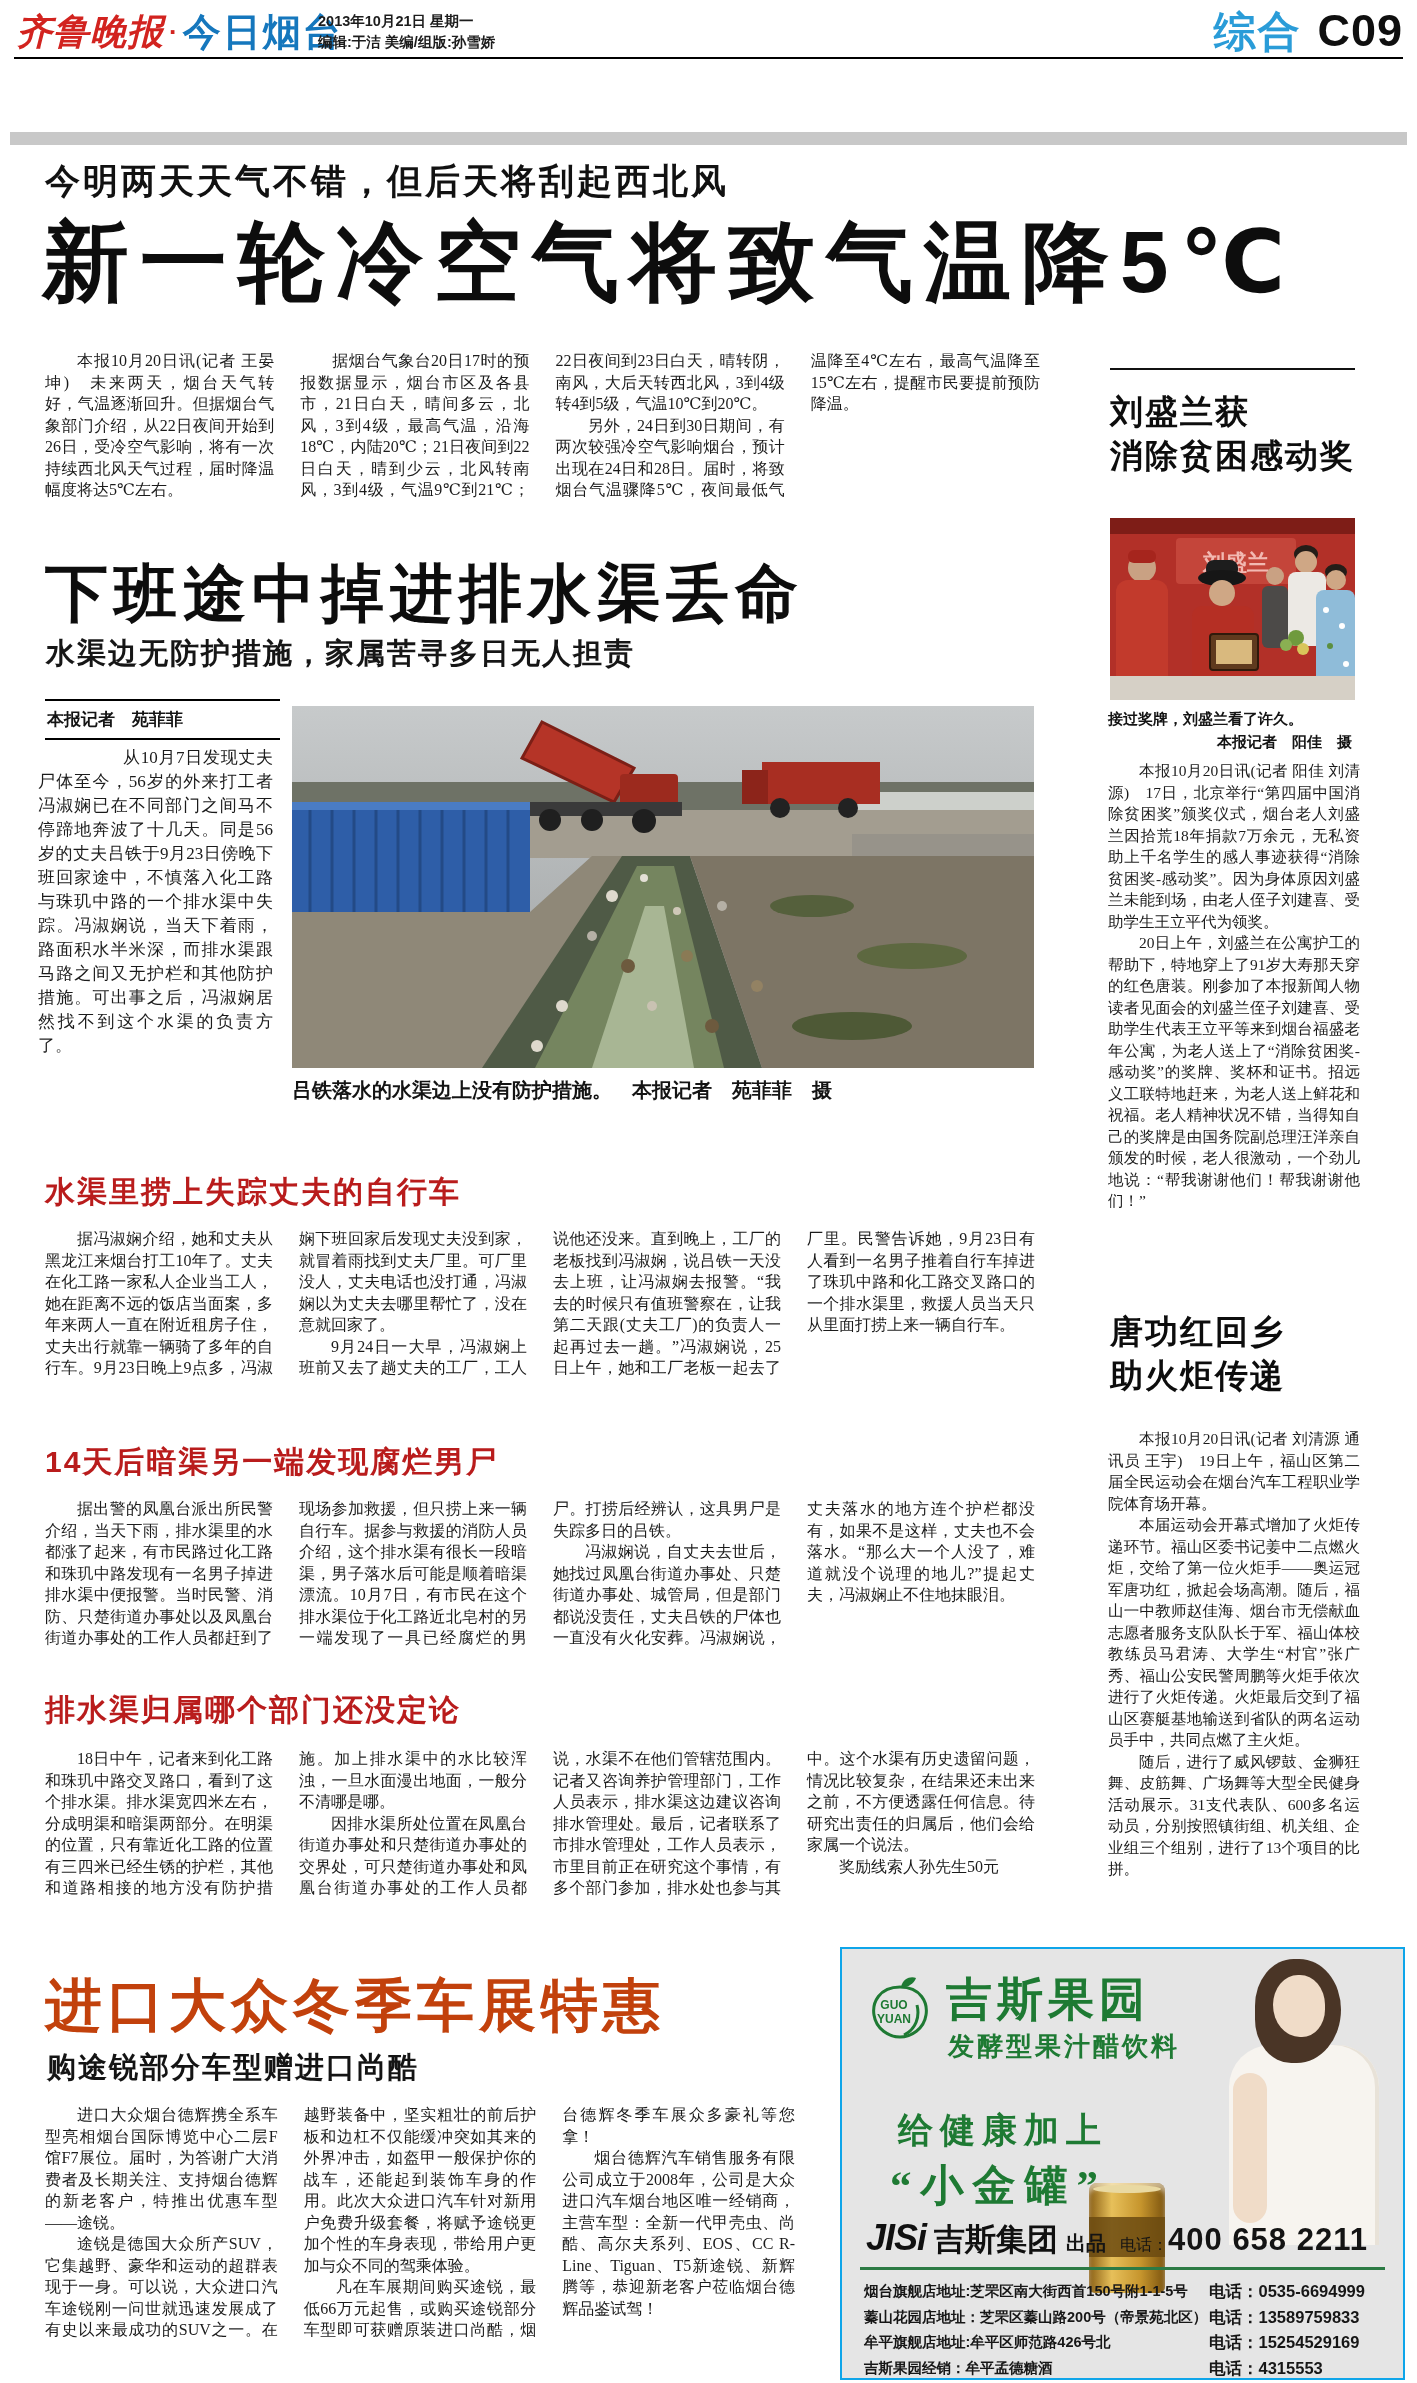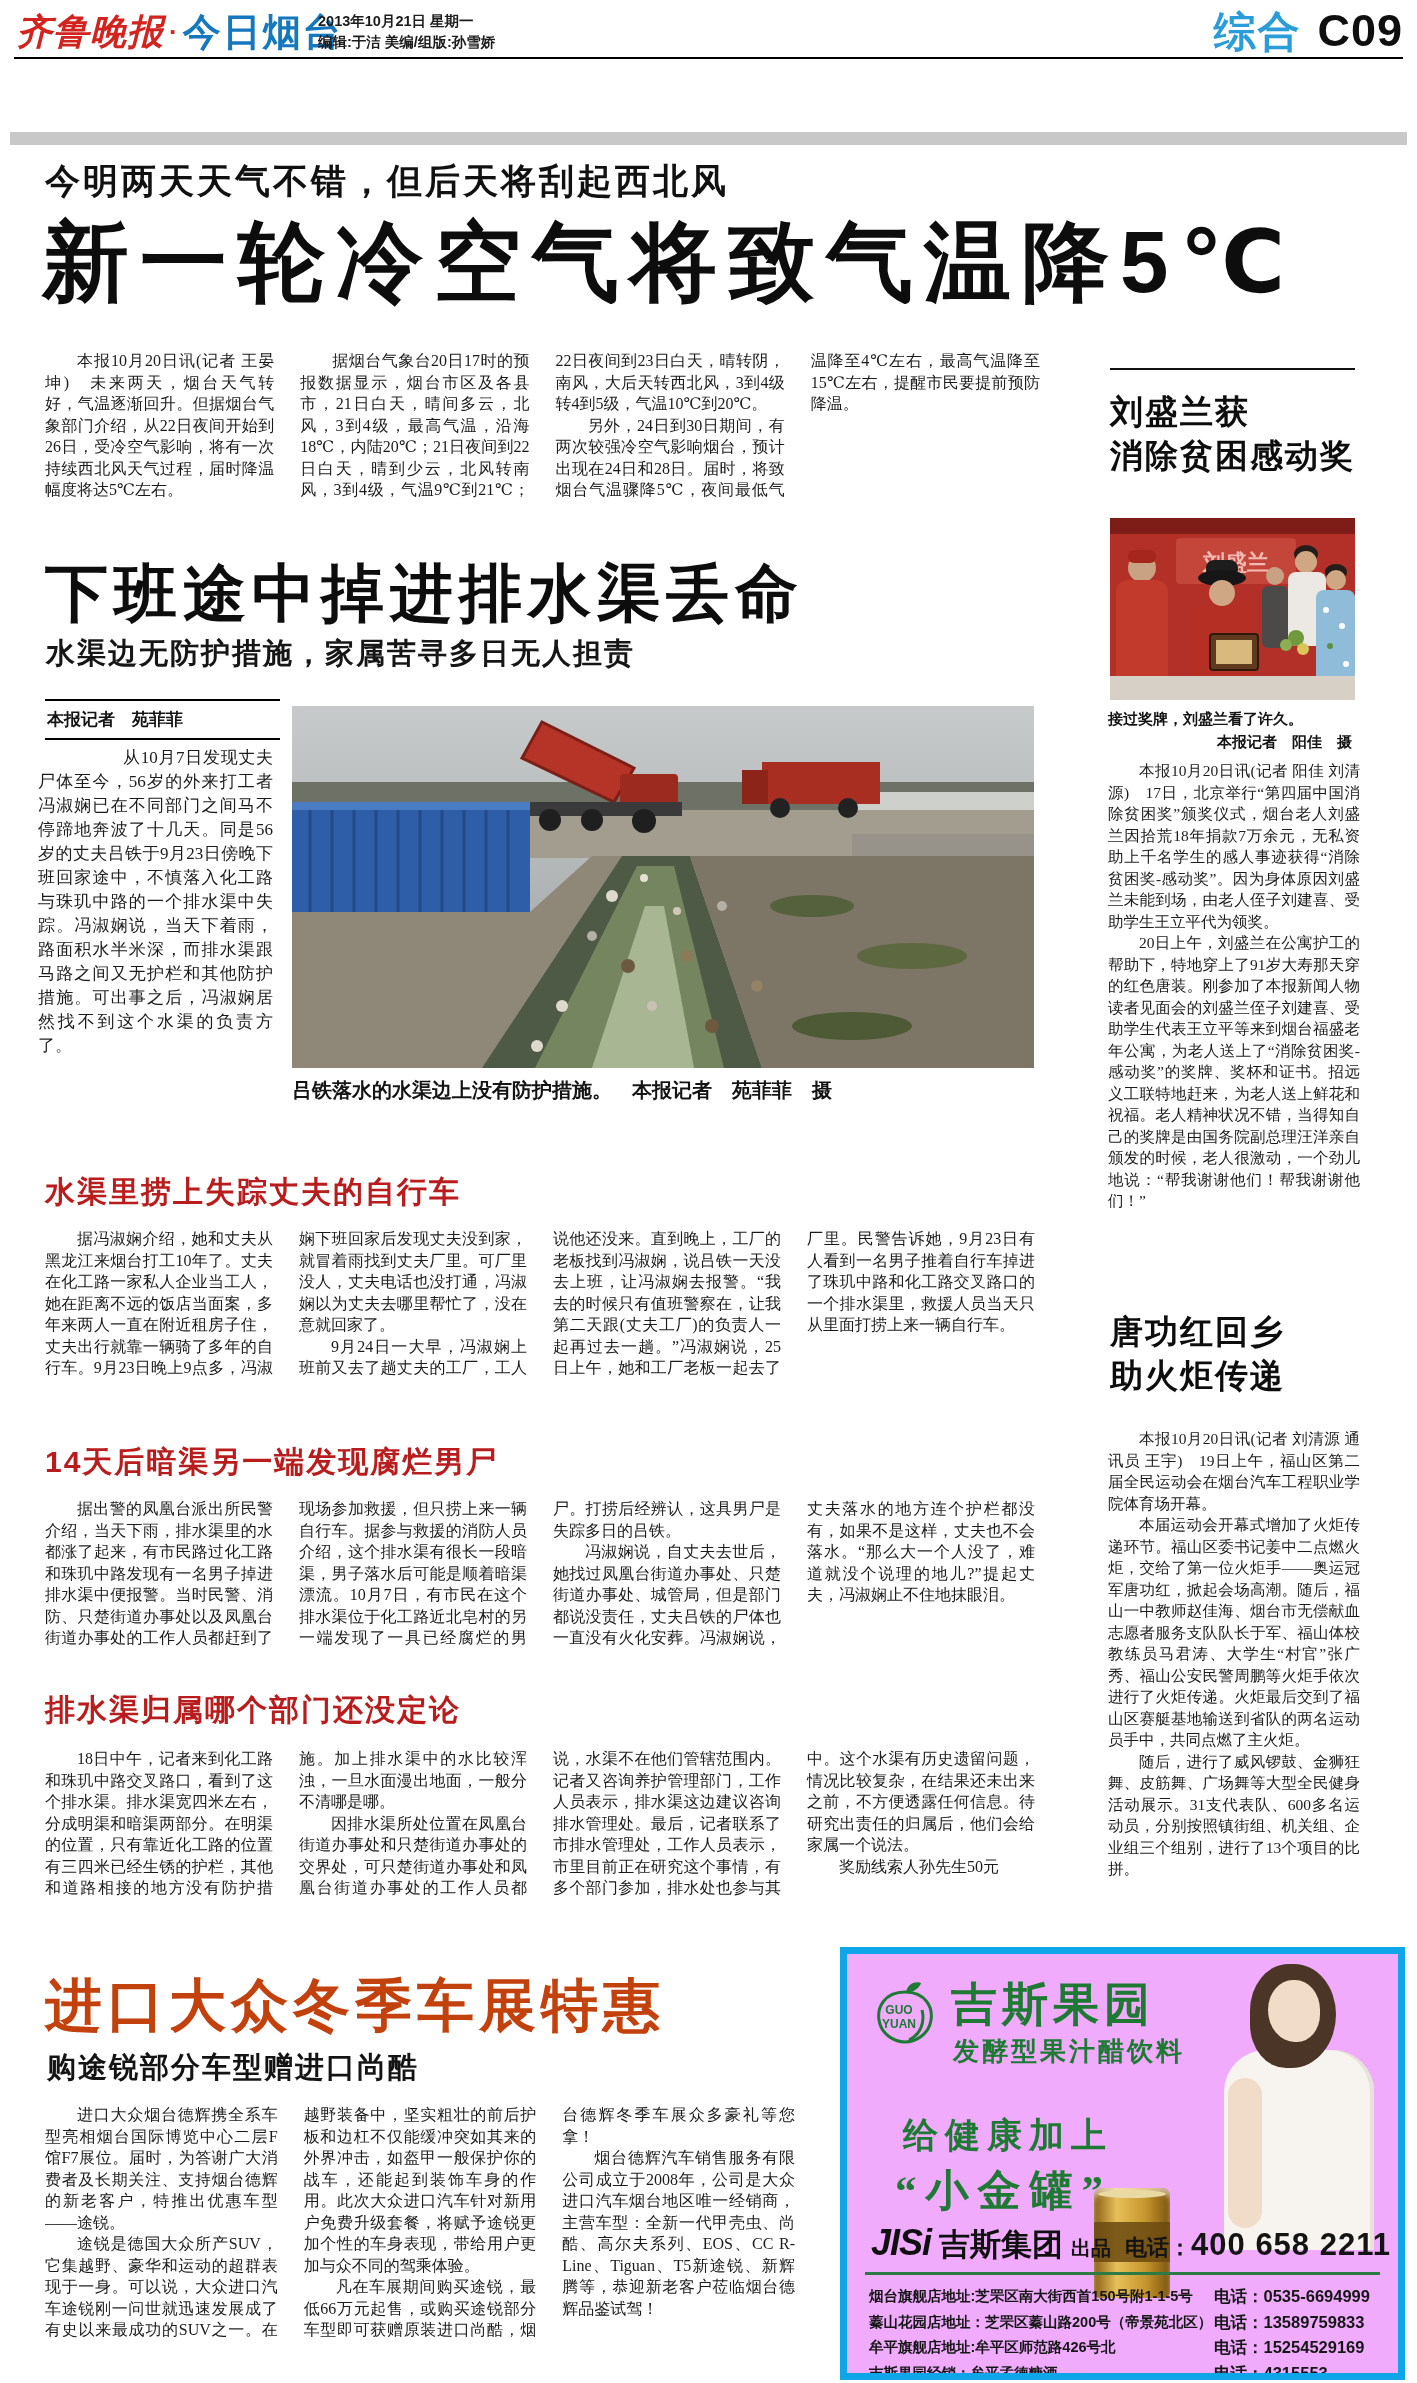--- a/index.html
+++ b/index.html
@@ -68,21 +68,21 @@
                    font-family:"Liberation Serif","DejaVu Serif",serif; }
   .award-caption .c2 { text-align:right; padding-right:6px; }
   .side-body { font-family:"Liberation Serif","DejaVu Serif",serif; font-size:15.5px; line-height:21.5px;
                text-align:justify; color:#1b1b1b; overflow:hidden; }
   .side-body p { margin:0; text-indent:2em; }
   .award-body { top:760px; left:1108px; width:252px; height:520px; }
   .torch-head { top:1310px; }
   .torch-body { top:1428px; left:1108px; width:252px; height:505px; }
 
   
-  .ad-box { top:1947px; left:840px; width:565px; height:433px; border:7px solid #0ea5e9; background:#f0abfc; overflow:hidden; }
+  .ad-box { top:1947px; left:840px; width:565px; height:433px; border:2px solid #0ea5e9; background:#e5e5e5; overflow:hidden; }
   .ad-green { color:#1e7a33; }
   .ad-apple { position:absolute; left:22px; top:26px; width:72px; height:66px; }
   .ad-brand { position:absolute; left:104px; top:20px; font-size:46px; font-weight:900; letter-spacing:5px; }
   .ad-product { position:absolute; left:106px; top:80px; font-size:26px; font-weight:800; letter-spacing:3px; }
   .ad-slogan1 { position:absolute; left:56px; top:158px; font-size:35px; font-weight:800; letter-spacing:7px;
                 font-family:"Liberation Serif","DejaVu Serif",serif; }
   .ad-slogan2 { position:absolute; left:48px; top:208px; font-size:43px; font-weight:800; letter-spacing:9px;
                 font-family:"Liberation Serif","DejaVu Serif",serif; }
   .ad-can { position:absolute; left:247px; top:234px; width:76px; height:110px; border-radius:8px 8px 6px 6px;
             background:linear-gradient(90deg,#8a5f15,#e7c05a 30%,#c6952d 68%,#7c540f);
@@ -93,21 +93,21 @@
   .ad-model { position:absolute; right:4px; top:4px; width:200px; height:296px; }
   .ad-hair { position:absolute; right:58px; top:6px; width:86px; height:104px; border-radius:48% 52% 55% 45%; background:#4a3526; }
   .ad-face { position:absolute; right:74px; top:22px; width:52px; height:62px; border-radius:50% 50% 46% 54%; background:#f0dcc8; }
   .ad-bodyshape { position:absolute; right:20px; top:92px; width:150px; height:200px; border-radius:42px 42px 0 0;
                   background:#f7f4ef; box-shadow:-4px 0 0 #e8e2d8 inset; }
   .ad-arm { position:absolute; right:132px; top:120px; width:34px; height:150px; border-radius:18px; background:#f0dcc8; }
   .ad-maker-row { position:absolute; left:24px; top:268px; display:flex; align-items:baseline; white-space:nowrap; }
   .ad-jisi { font-size:36px; font-weight:900; font-style:italic; letter-spacing:-1px; color:#101010; margin-right:8px; }
   .ad-maker { font-size:31px; font-weight:900; color:#101010; }
   .ad-maker-suffix { font-size:20px; font-weight:bold; margin:0 14px 0 8px; }
-  .ad-hotline-label { font-size:22px; font-weight:bold; }
+  .ad-hotline-label { font-size:16px; font-weight:normal; }
   .ad-hotline { font-size:31px; font-weight:900; letter-spacing:1px; }
   .ad-rule { position:absolute; left:18px; right:18px; top:318px; height:3px; background:#2c7a44; }
   .ad-stores { position:absolute; left:22px; right:12px; top:330px; }
   .store-row { display:flex; line-height:25.5px; }
   .store-addr { width:345px; font-size:14.5px; font-weight:bold; color:#161616; }
   .store-tel { flex:1; font-size:16.5px; font-weight:bold; color:#161616; }
 </style>
 </head>
 <body>
 

